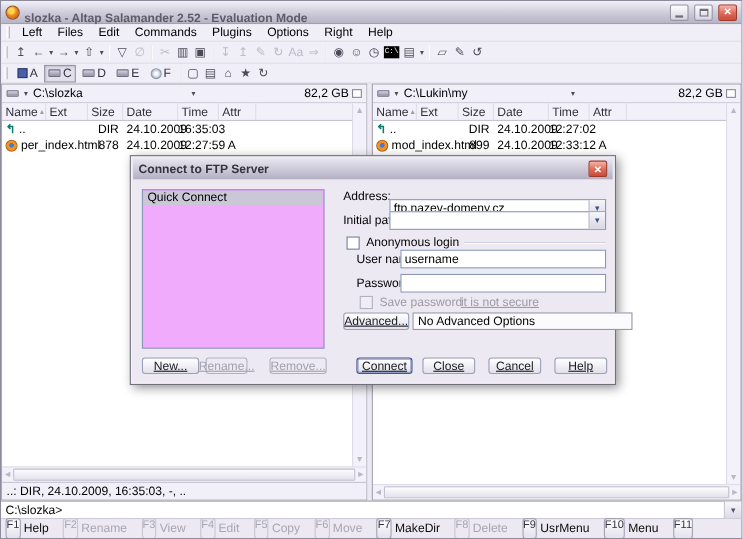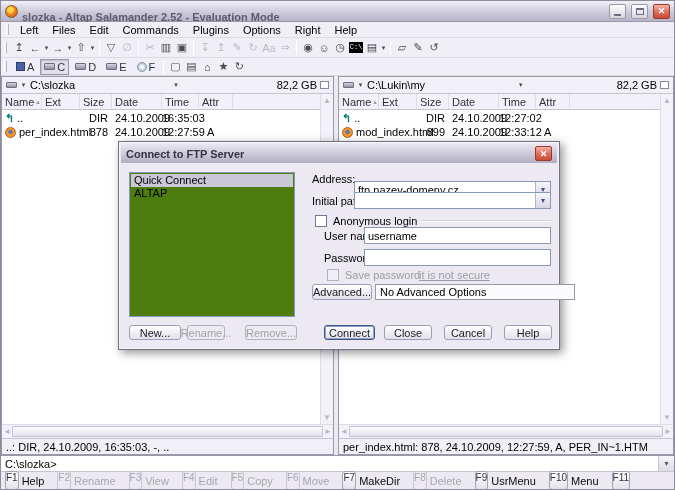--- a/index.html
+++ b/index.html
@@ -173,29 +173,29 @@
   }
   .dlg-close {
     margin-left:auto; width:17px; height:15px; border-radius:2px;
     background:linear-gradient(#f4b3a7,#dd6a58 55%,#c94b39);
     border:1px solid #9c3a2a; color:#fff; font-weight:bold; font-size:9px;
     display:flex; align-items:center; justify-content:center;
   }
   .ctl { position:absolute; }
   .listbox {
     left:10px; top:30px; width:166px; height:145px;
-    background:#4d7c0f; border:1px solid #8a98b8; padding:1px; overflow:hidden;
+    background:#f0abfc; border:1px solid #8a98b8; padding:1px; overflow:hidden;
   }
   .lb-item { height:13px; line-height:13px; padding:0 3px; }
   .lb-item.selected { background:#cac7d6; }
   .xp-btn {
     height:15px; border:1px solid #99a0b8; border-radius:3px;
     background:linear-gradient(#ffffff,#e2e0ea);
     display:flex; align-items:center; justify-content:center;
-    font-size:11px; color:#1a1a22; padding:0 18px;
+    font-size:11px; color:#1a1a22; padding:0 18px;text-decoration:underline;
   }
   .xp-btn.disabled { color:#a2a0ac; border-color:#b3b1c0; background:#eceaf2; }
   .xp-btn.default { border:1px solid #44548c; box-shadow:inset 0 0 0 1px #93a0c6; }
   .dlg-label { white-space:nowrap; }
   .txt {
     border:1px solid #8a98b8; background:#fff; height:17px;
     font-family:"Liberation Sans",sans-serif; font-size:11px; padding:1px 3px;
   }
   .combo { display:flex; height:17px; border:1px solid #8a98b8; background:#fff; }
   .combo input { flex:1; border:none; outline:none; font-family:"Liberation Sans",sans-serif; font-size:11px; padding:1px 3px; background:transparent; min-width:0; }
@@ -440,21 +440,20 @@
         <div class="vscroll">
           <span class="scroll-arrow">▲</span>
           <span class="scroll-arrow">▼</span>
         </div>
       </div>
       <div class="hscroll">
         <span class="scroll-arrow">◄</span>
         <div class="hthumb"></div>
         <span class="scroll-arrow">►</span>
       </div>
-      <div class="pstatus">per_index.html: 878, 24.10.2009, 12:27:59, A, PER_IN~1.HTM</div>
     </div>
   </div>
 
   <div class="cmdline">
     <span>C:\slozka&gt;</span>
     <div class="cmd-drop">
         <span>▾</span>
       </div>
   </div>
 
@@ -508,21 +507,20 @@
   <div class="dialog">
     <div class="dlg-title">
       <span>Connect to FTP Server</span>
       <div class="dlg-close">
           <span>✕</span>
         </div>
     </div>
 
     <div class="ctl listbox">
       <div class="lb-item selected">Quick Connect</div>
-      <div class="lb-item">ALTAP</div>
     </div>
 
     <div class="ctl xp-btn" style="left:10px; top:183px; width:52px;">New...</div>
     <div class="ctl xp-btn disabled" style="left:68px; top:183px; width:32px;">Rename...</div>
     <div class="ctl xp-btn disabled" style="left:126px; top:183px; width:52px;">Remove...</div>
 
     <span class="ctl dlg-label" style="left:193px; top:31px;">Address:</span>
     <div class="ctl combo" style="left:235px; top:28px; width:197px;margin-top:11px;">
       <input value="ftp.nazev-domeny.cz" style="">
       <div class="combo-arrow">

